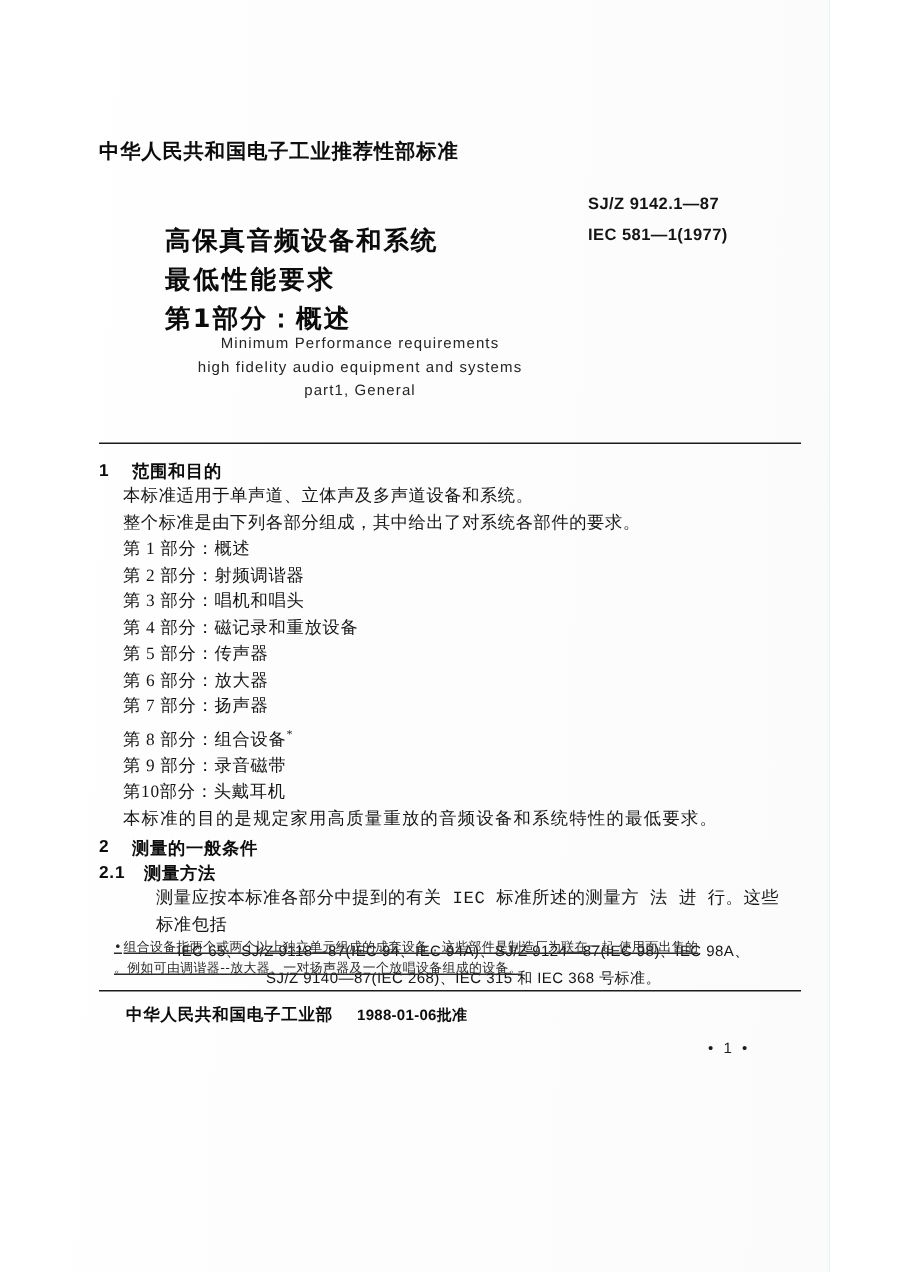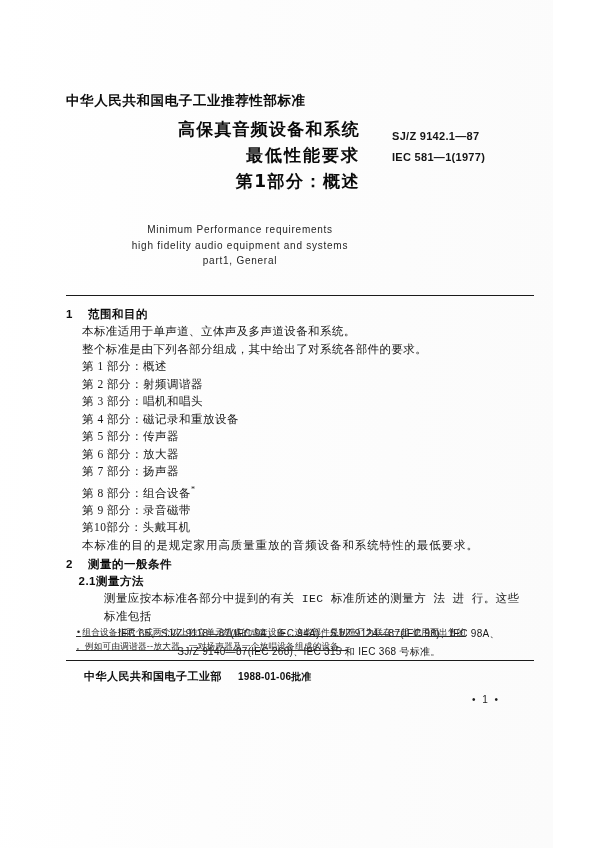--- a/index.html
+++ b/index.html
@@ -40,23 +40,23 @@
     top: 92px;
     font-size: 13.5px;
     font-weight: bold;
     letter-spacing: 0.6px;
     color: #0d0d0d;
   }
 
   .title-block {
     position: absolute;
     left: 110px;
-    top: 116px;
+    top: 148px;
     width: 250px;
-    text-align: right;
+    text-align: left;
   }
   .title-line {
     font-size: 17px;
     font-weight: bold;
     letter-spacing: 1.2px;
     line-height: 26px;
     color: #0b0b0b;
     white-space: nowrap;
   }
   .title-line.l2 { letter-spacing: 2px; }
@@ -113,21 +113,21 @@
     letter-spacing: 0.5px;
     line-height: 17px;
     margin: 0;
     display: flex;
   }
   .sec-head .sec-no {
     display: inline-block;
     width: 22px;
     font-family: "Liberation Sans", sans-serif;
   }
-  .sec-head.sub .sec-no { width: 30px; text-align: right; }
+  .sec-head.sub .sec-no { width: 30px; }
 
   .para {
     font-size: 11.5px;
     line-height: 17.5px;
     color: #161616;
     letter-spacing: 0.4px;
     margin: 0;
     padding-left: 16px;
     font-family: Liberation Mono, monospace;
   }

